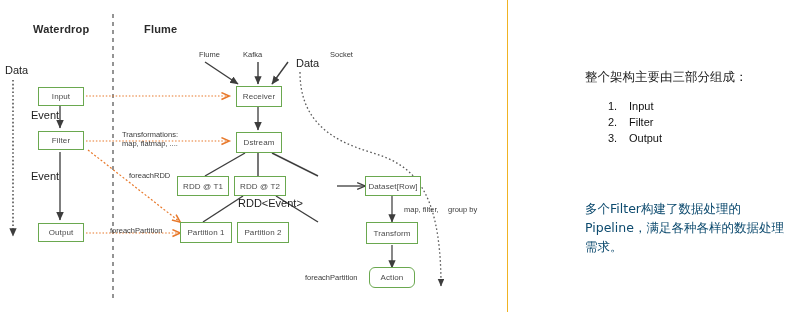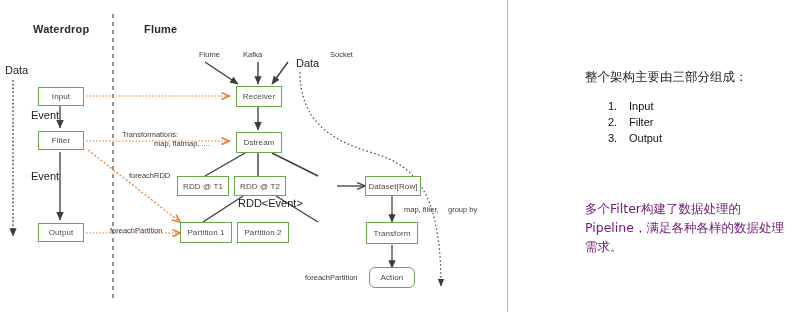--- a/index.html
+++ b/index.html
@@ -44,21 +44,21 @@
     position:absolute;left:88px;top:82px;margin:0;padding:0;
     list-style:none;
   }
   #tp-list li{
     font-size:11px;color:#111;line-height:16px;
     display:flex;gap:9px;
   }
   #tp-list li .num{width:12px;text-align:left;}
   #tp-para{
     position:absolute;left:65px;top:183px;width:205px;
-    font-size:12.5px;line-height:19px;color:#701a75;
+    font-size:12.5px;line-height:19px;color:#0c4a6e;
     font-family:"DejaVu Sans","Liberation Sans",sans-serif;
   }
   .divider-orange{
     position:absolute;left:507px;top:0;width:1.4px;height:312px;
     background:#f0b323;
   }
 </style>
 </head>
 <body>
 
@@ -123,21 +123,21 @@
     <div class="lbl" style="left:243px;top:50px;">Kafka</div>
     <div class="lbl" style="left:283px;top:50px;margin-left:47px;">Socket</div>
 
     <div class="lbl b" style="left:5px;top:66px;">Data</div>
     <div class="lbl b" style="left:296px;top:59px;">Data</div>
 
     <div class="lbl b" style="left:31px;top:111px;">Event</div>
     <div class="lbl b" style="left:31px;top:172px;">Event</div>
 
     <div class="lbl" style="left:122px;top:130px;">Transformations:</div>
-    <div class="lbl" style="left:122px;top:139px;margin-left:32px;">map, flatmap, ....</div>
+    <div class="lbl" style="left:122px;top:139px;">map, flatmap, ....</div>
 
     <div class="lbl" style="left:129px;top:171px;">foreachRDD</div>
     <div class="lbl" style="left:110px;top:226px;">foreachPartition</div>
     <div class="lbl" style="left:305px;top:273px;">foreachPartition</div>
 
     <div class="lbl b" style="left:238px;top:199px;">RDD&lt;Event&gt;</div>
 
     <div class="lbl" style="left:404px;top:205px;">map, filter,</div>
     <div class="lbl" style="left:448px;top:205px;">group by</div>
 

